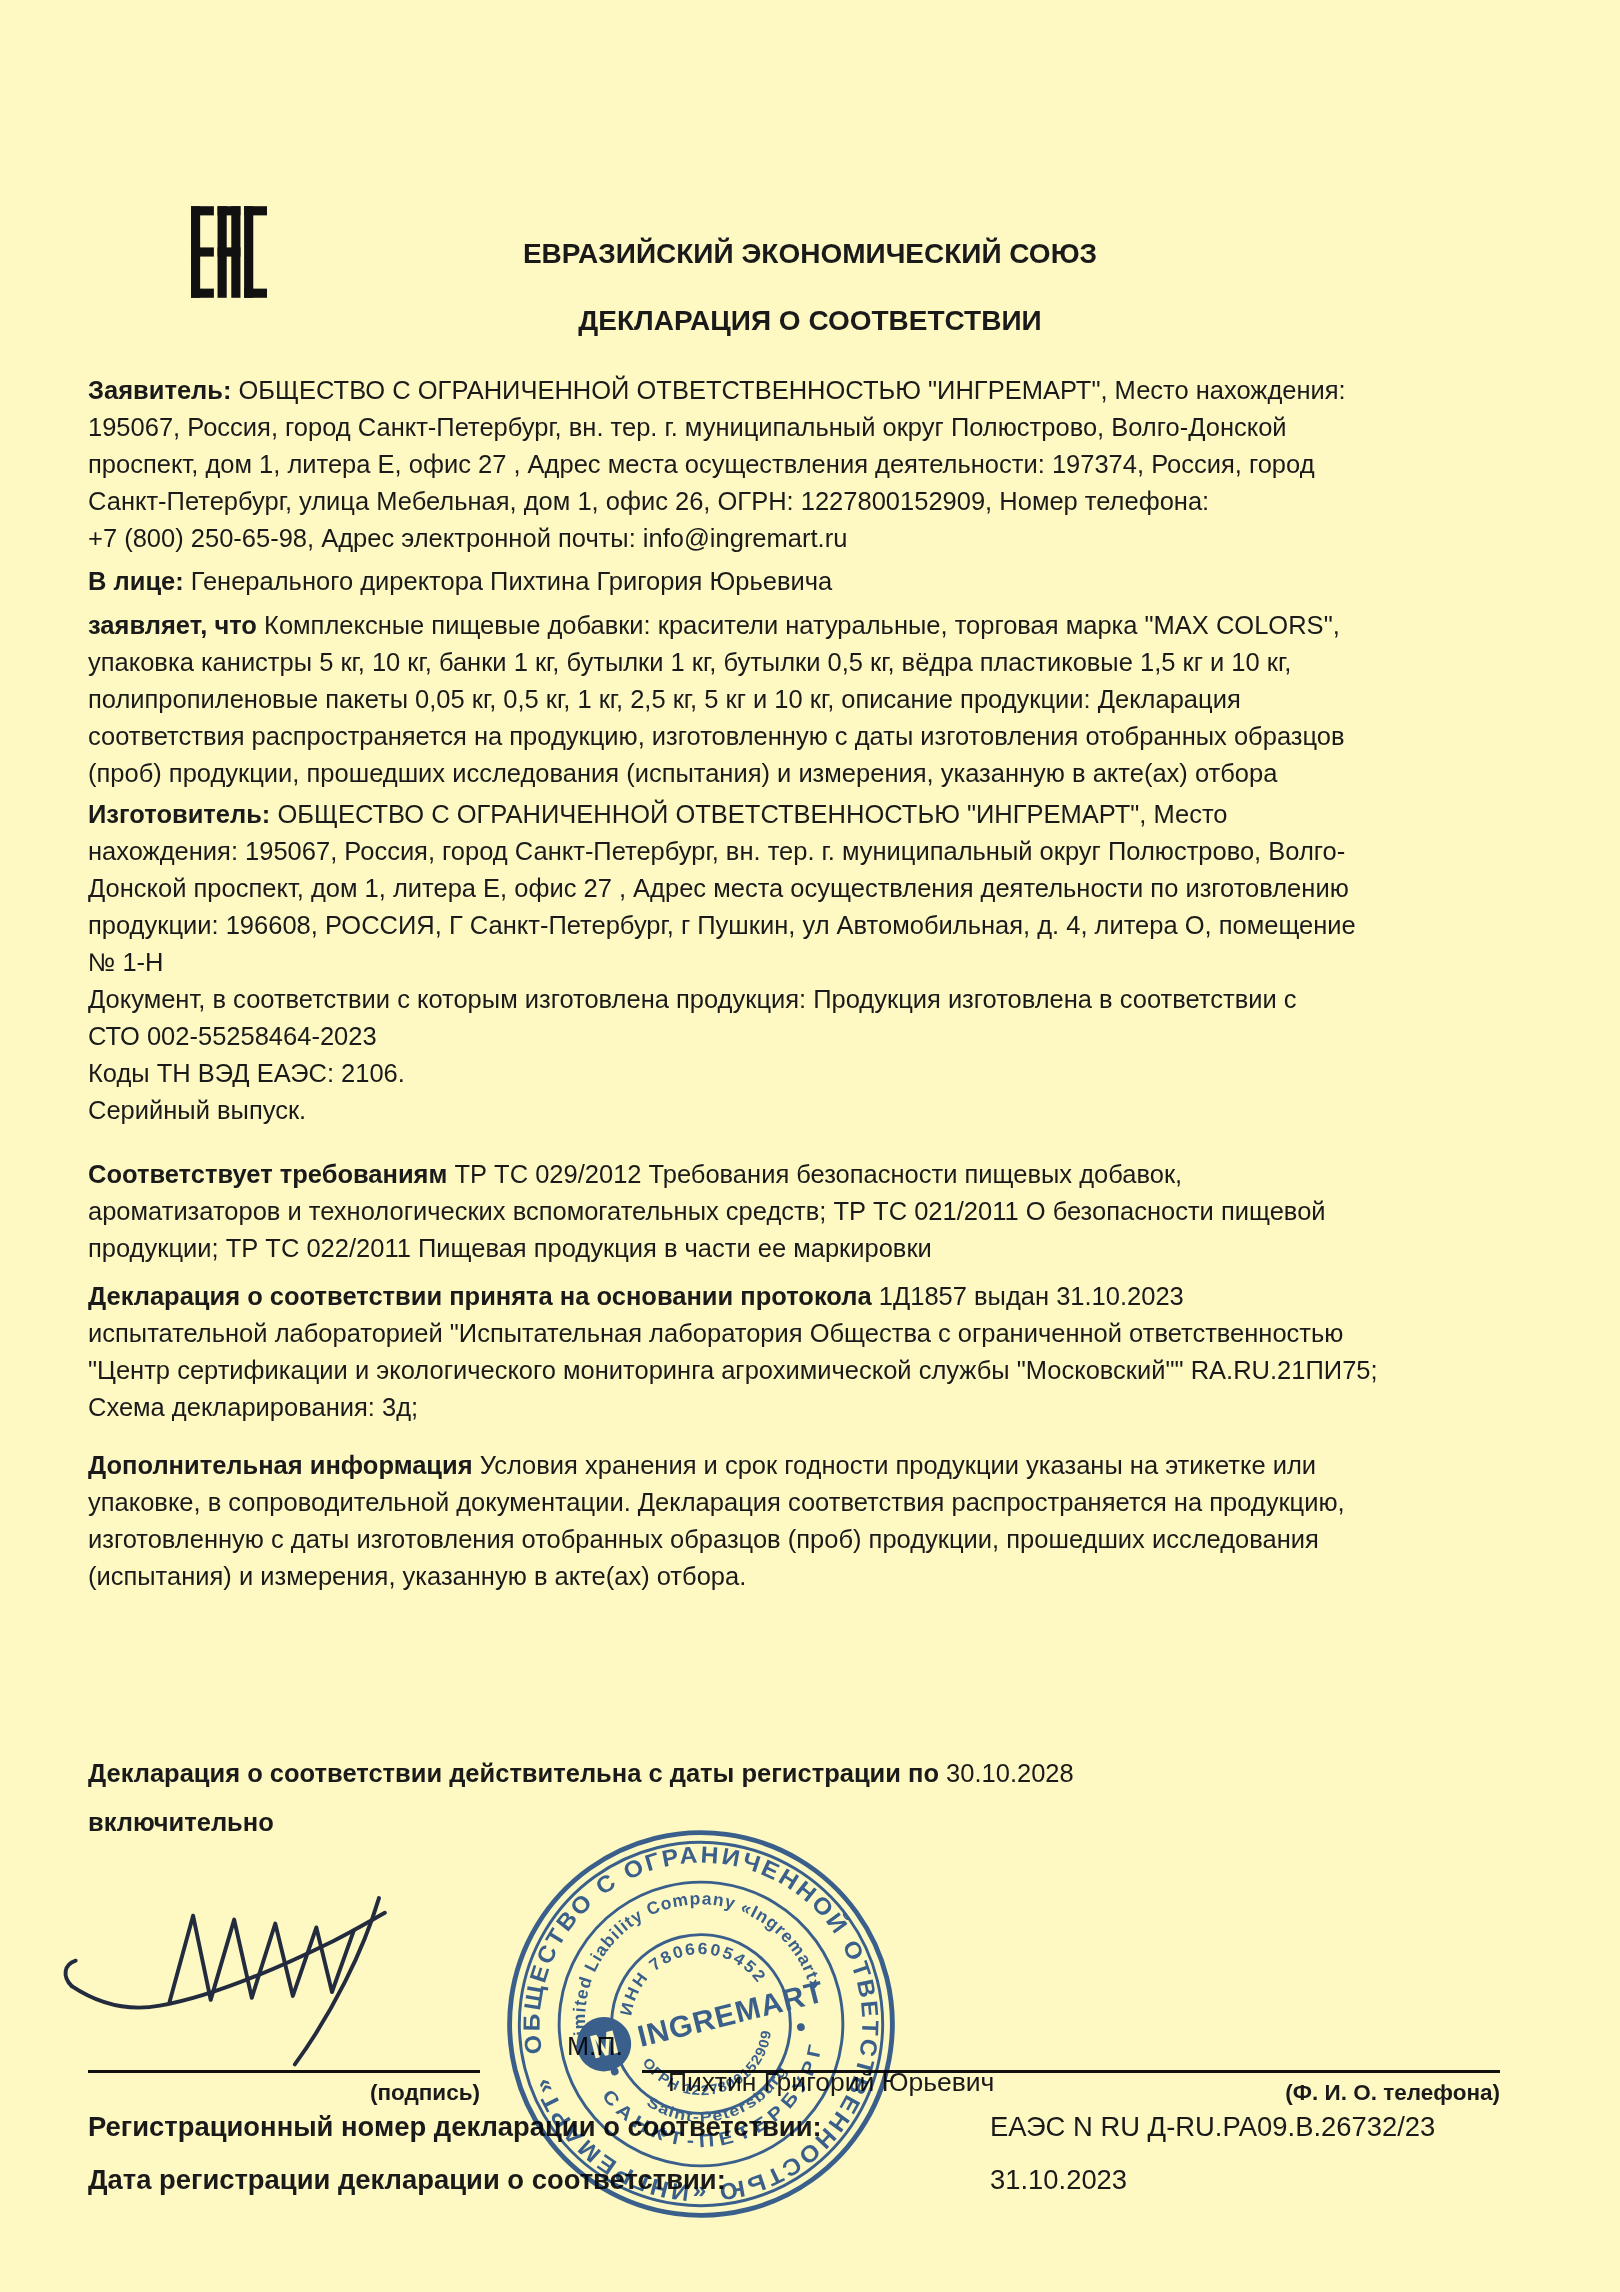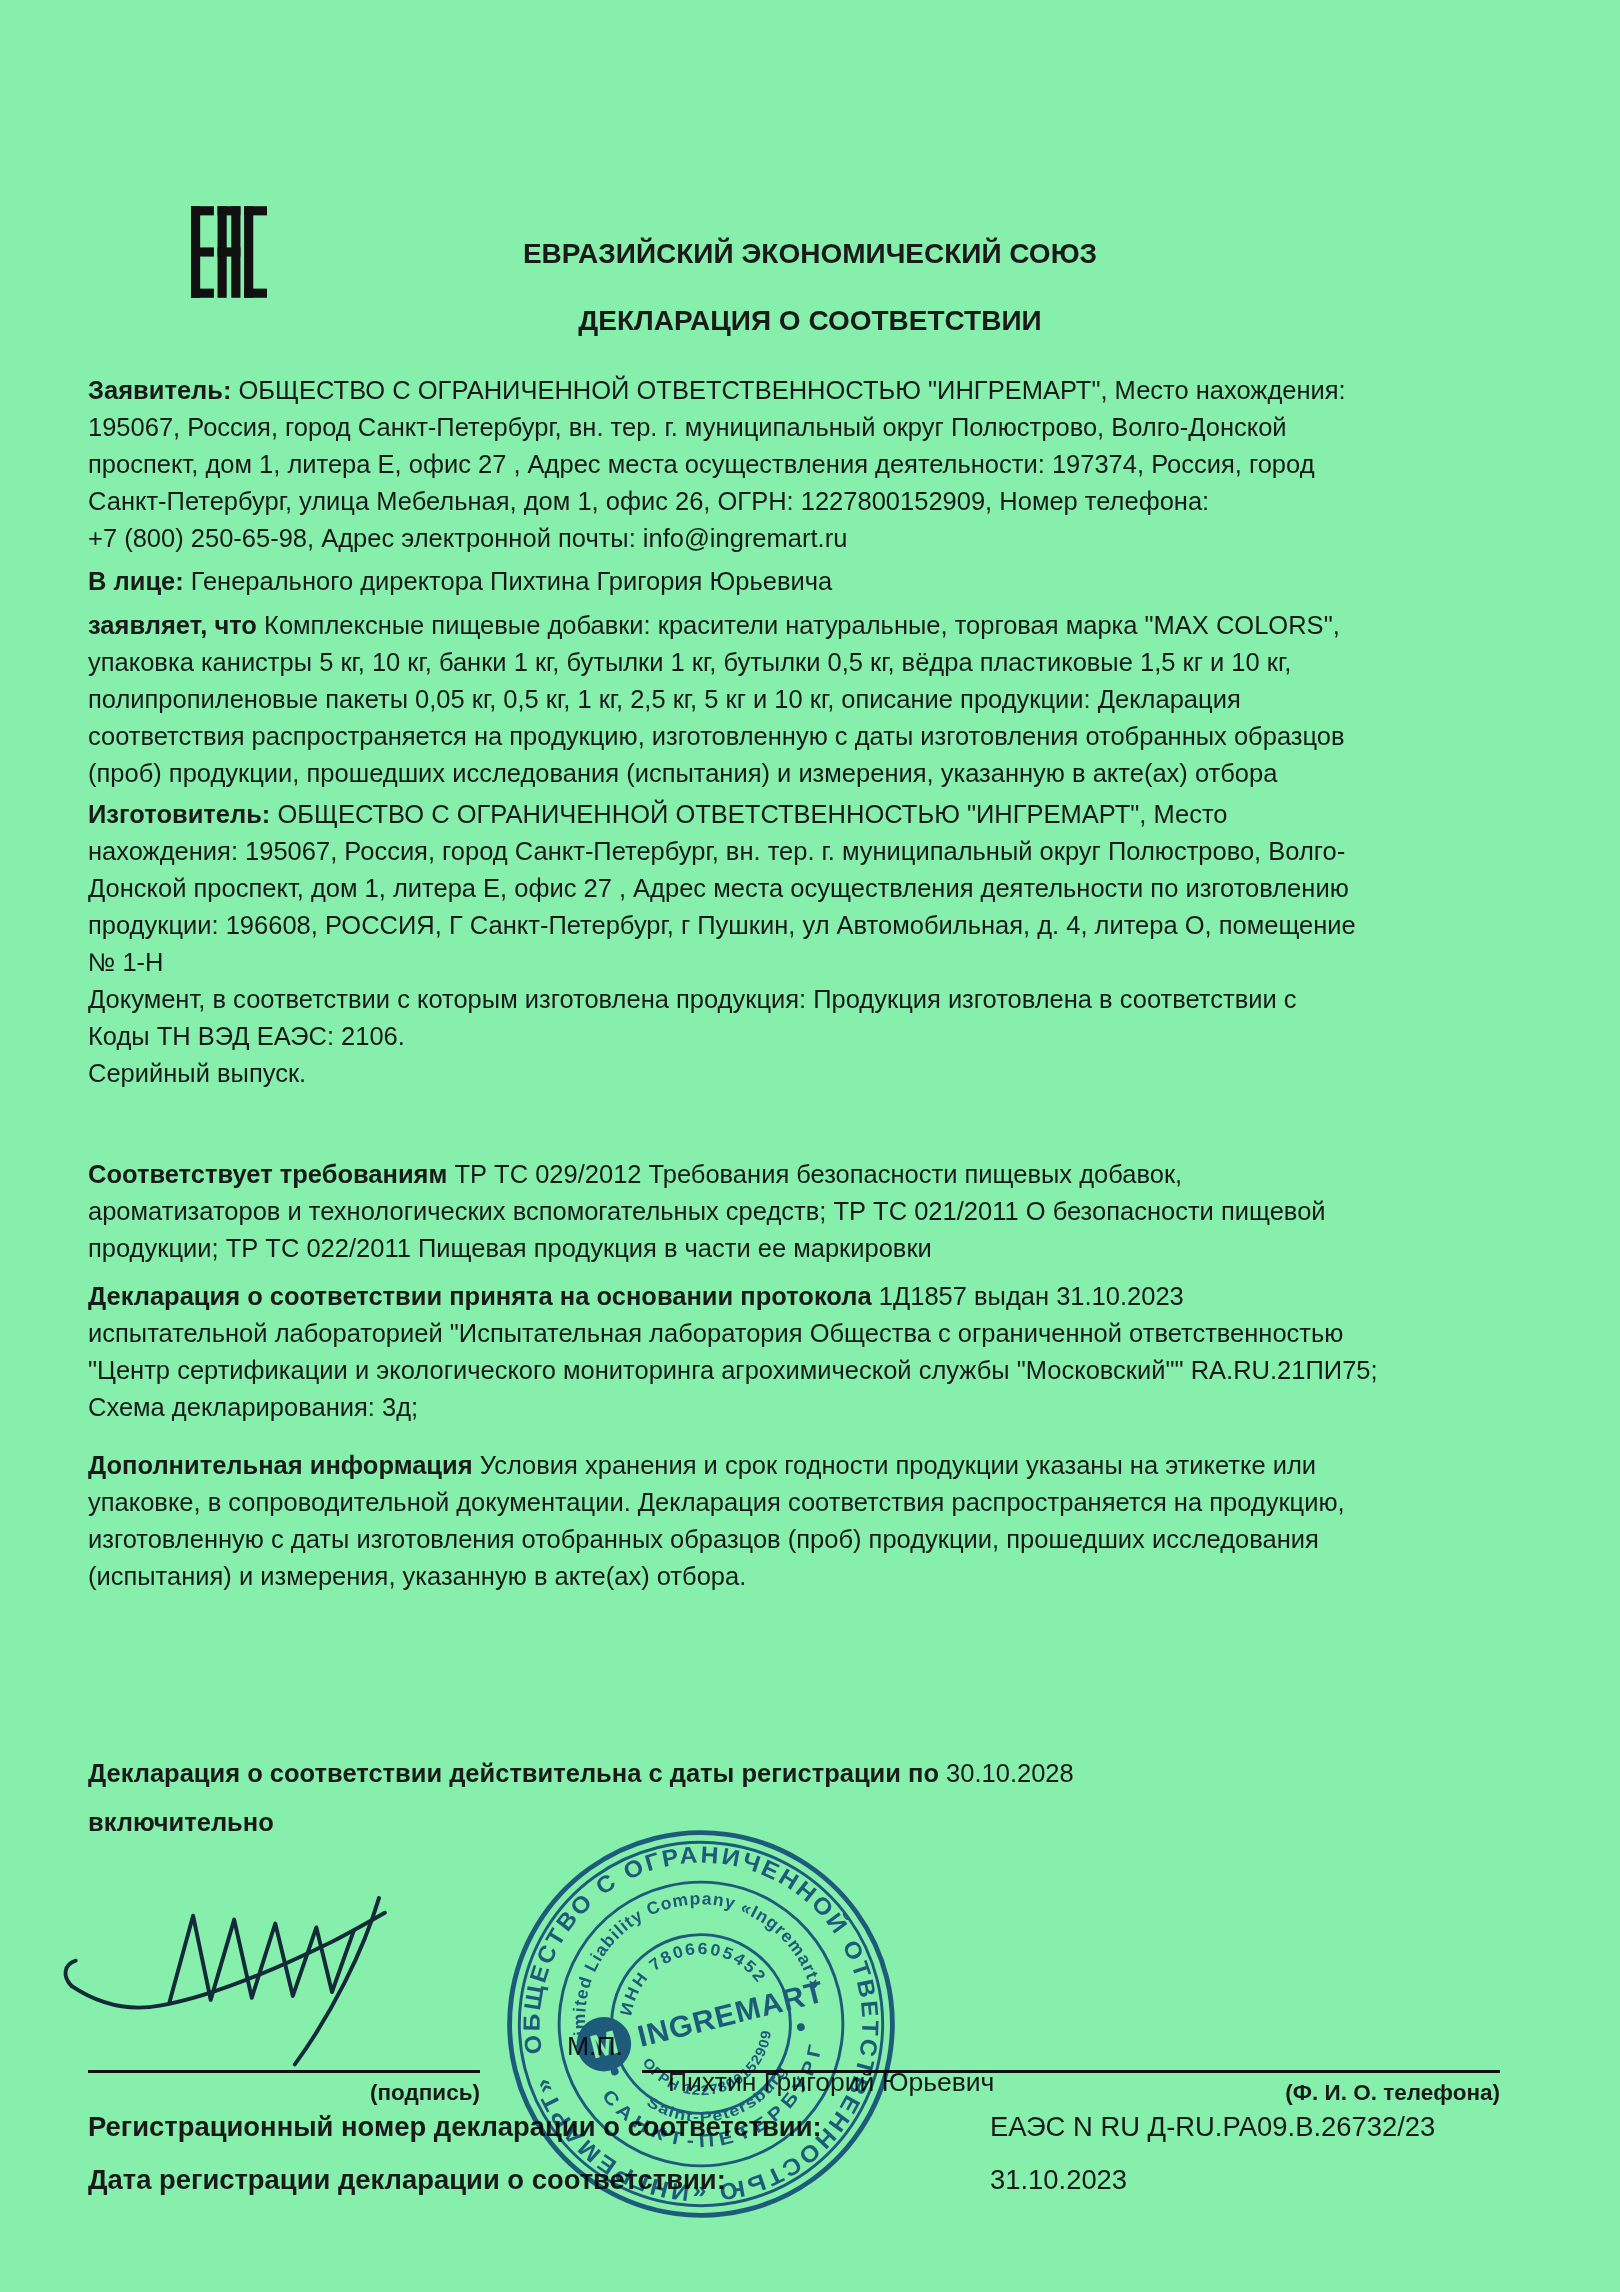--- a/index.html
+++ b/index.html
@@ -1,16 +1,16 @@
 <!DOCTYPE html>
 <html><head>
 <meta charset="utf-8">
 <style>
   html,body{margin:0;padding:0;background:#ffffff;}
-  .page{position:relative;width:1620px;height:2293px;background:#86efac;overflow:hidden;
+  .page{position:relative;width:1620px;height:2293px;background:#fef9c3;overflow:hidden;
         font-family:"Liberation Sans",sans-serif;color:#1a1a1a;}
   .hdr{position:absolute;left:0;width:100%;text-align:center;font-weight:bold;font-size:28px;white-space:nowrap;}
   .eac{position:absolute;left:191px;top:203px;width:76px;height:98px;}
   .para{position:absolute;left:88px;width:1451px;font-size:25.5px;}
   .para .ln{height:29px;line-height:29px;white-space:nowrap;margin-top:8px;}
   .para.spaced .ln{height:41px;line-height:41px;}
   .b{font-weight:bold;}
   .rule{position:absolute;height:2.9px;background:#111;}
   .mp{position:absolute;left:567px;top:2031px;font-size:26.5px;}
   .fio{position:absolute;left:668px;top:2033px;font-size:26.5px;white-space:nowrap;margin-top:34px;}
@@ -66,20 +66,21 @@
         <div class="ln"><span>соответствия распространяется на продукцию, изготовленную с даты изготовления отобранных образцов</span></div>
         <div class="ln"><span>(проб) продукции, прошедших исследования (испытания) и измерения, указанную в акте(ах) отбора</span></div>
       </div>
       <div class="para" style="top: 792px;">
         <div class="ln"><span class="b">Изготовитель:</span><span> ОБЩЕСТВО С ОГРАНИЧЕННОЙ ОТВЕТСТВЕННОСТЬЮ "ИНГРЕМАРТ", Место</span></div>
         <div class="ln"><span>нахождения: 195067, Россия, город Санкт-Петербург, вн. тер. г. муниципальный округ Полюстрово, Волго-</span></div>
         <div class="ln"><span>Донской проспект, дом 1, литера Е, офис 27 , Адрес места осуществления деятельности по изготовлению</span></div>
         <div class="ln"><span>продукции: 196608, РОССИЯ, Г Санкт-Петербург, г Пушкин, ул Автомобильная, д. 4, литера О, помещение</span></div>
         <div class="ln"><span>№ 1-Н</span></div>
         <div class="ln"><span>Документ, в соответствии с которым изготовлена продукция: Продукция изготовлена в соответствии с</span></div>
+        <div class="ln"><span>СТО 002-55258464-2023</span></div>
         <div class="ln"><span>Коды ТН ВЭД ЕАЭС: 2106.</span></div>
         <div class="ln"><span>Серийный выпуск.</span></div>
       </div>
       <div class="para" style="top: 1152px;">
         <div class="ln"><span class="b">Соответствует требованиям</span><span>  ТР ТС 029/2012 Требования безопасности пищевых добавок,</span></div>
         <div class="ln"><span>ароматизаторов и технологических вспомогательных средств; ТР ТС 021/2011 О безопасности пищевой</span></div>
         <div class="ln"><span>продукции; ТР ТС 022/2011 Пищевая продукция в части ее маркировки</span></div>
       </div>
       <div class="para" style="top: 1274px;">
         <div class="ln"><span class="b">Декларация о соответствии принята на основании протокола</span><span> 1Д1857 выдан 31.10.2023</span></div>

